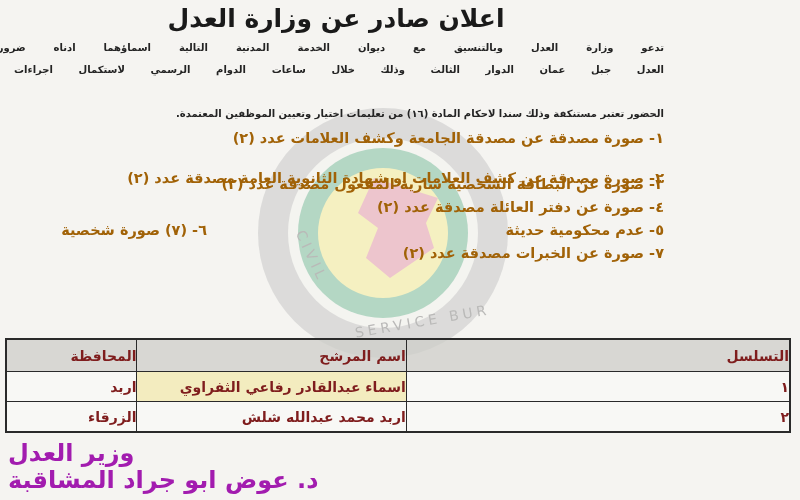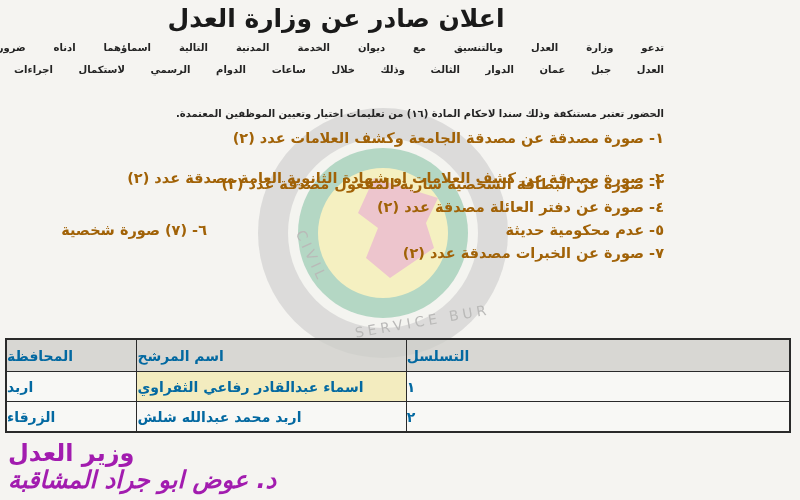--- a/index.html
+++ b/index.html
@@ -112,25 +112,25 @@
     position: absolute;
     left: 5px;
     top: 338px;
     width: 786px;
     border-collapse: collapse;
     border: 2px solid #2a2a2a;
     z-index: 1;
   }
   table.candidates th, table.candidates td {
     border: 1.5px solid #2a2a2a;
-    text-align: left;
+    text-align: right;
     font-family: "DejaVu Sans", sans-serif;
     font-weight: bold;
     font-size: 14px;
-    color: #0369a1;
+    color: #7f1d1d;
     padding: 0;
   }
   table.candidates th {
     height: 31px;
     background: rgba(205,205,200,0.75);
   }
   table.candidates td {
     height: 29px;
     background: rgba(250,250,248,0.6);
   }
@@ -199,16 +199,16 @@
         </tr>
         <tr>
           <td>٢</td>
           <td>اربد محمد عبدالله شلش</td>
           <td>الزرقاء</td>
         </tr>
       </tbody>
     </table>
 
     <div class="sig" style="top:439px; direction: rtl; text-align:left;">وزير العدل</div>
-    <div class="sig" style="top:466px; direction: rtl; text-align:center;font-style:italic;">د. عوض ابو جراد المشاقبة</div>
+    <div class="sig" style="top:466px; direction: rtl; text-align:center;">د. عوض ابو جراد المشاقبة</div>
 
   </div>
 </div>
 
 </body></html>

